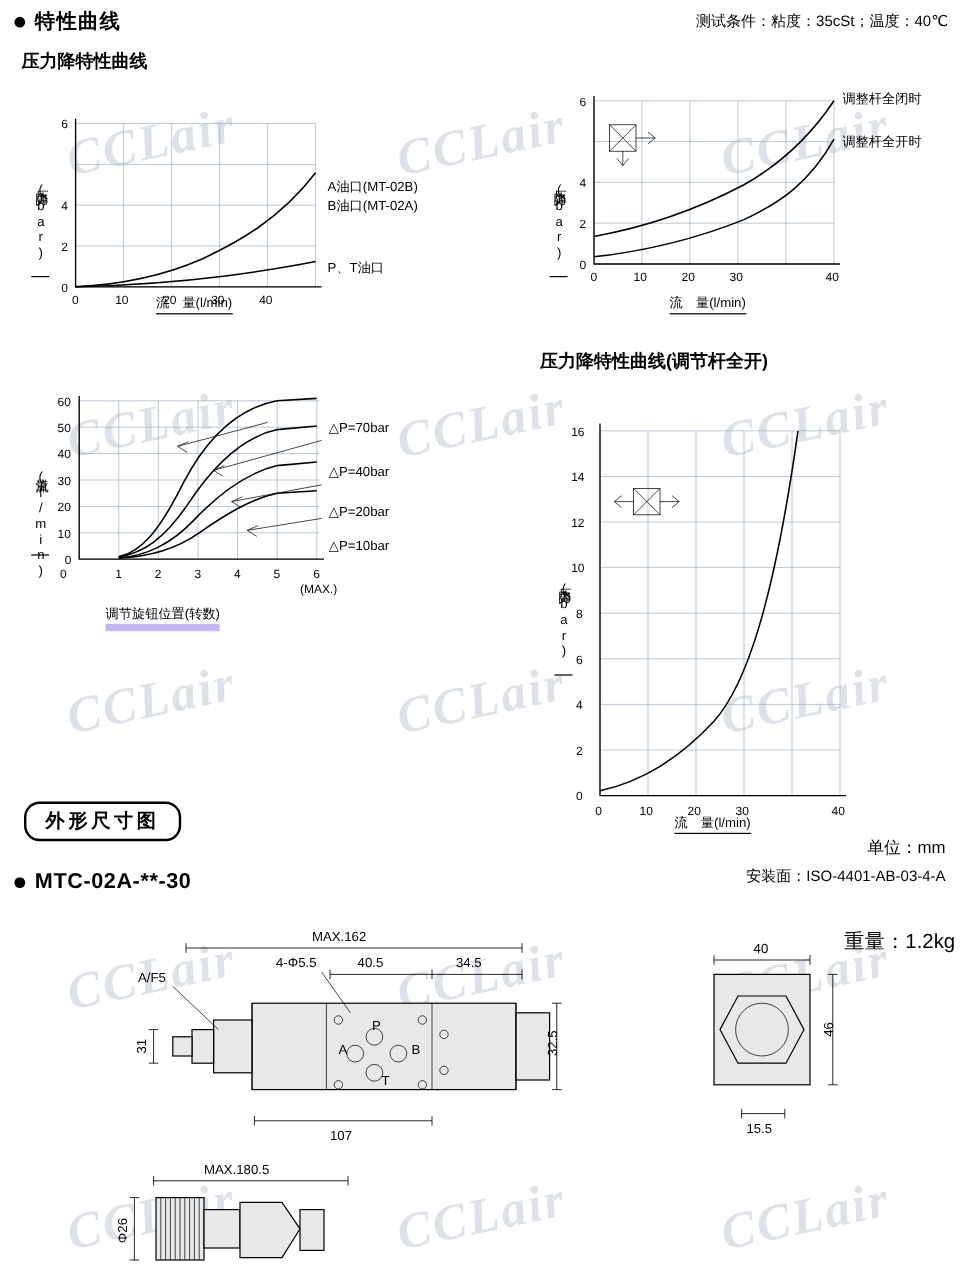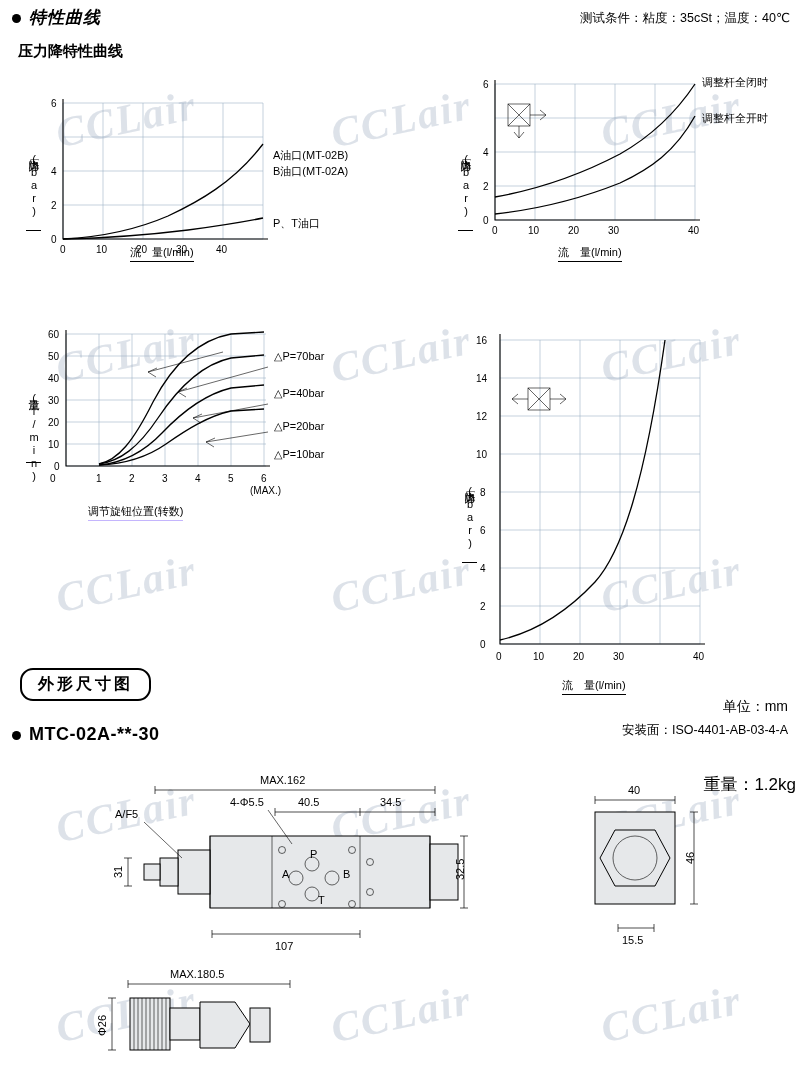--- a/index.html
+++ b/index.html
@@ -8,21 +8,21 @@
     font-family:"Liberation Sans","DejaVu Sans",sans-serif;
     color:#000;overflow:hidden;
   }
   .wm{
     position:absolute;font-family:"Liberation Serif","DejaVu Serif",serif;
     font-size:42px;font-style:italic;font-weight:bold;color:#d8dee6;
     opacity:.85;letter-spacing:2px;pointer-events:none;user-select:none;
     transform:rotate(-12deg);white-space:nowrap;z-index:0;
   }
   .layer{position:relative;z-index:2;}
-  .sec-title{font-size:17px;font-weight:bold;letter-spacing:1px;font-style:italic;}
+  .sec-title{font-size:17px;font-weight:bold;letter-spacing:1px;}
   .bullet{display:inline-block;width:9px;height:9px;border-radius:50%;background:#000;margin-right:8px;vertical-align:middle;}
   .cond{position:absolute;right:10px;top:10px;font-size:12.5px;}
   .sub{font-size:15px;font-weight:bold;}
   .axis-label-v{
     writing-mode:vertical-rl;text-orientation:upright;font-size:11px;
     letter-spacing:1px;white-space:nowrap;
   }
   .chartbox{position:absolute;}
   svg{display:block;overflow:visible;}
   .grid line{stroke:#9fb2c6;stroke-width:.6;}
@@ -182,24 +182,25 @@
       <text class="tk" x="32" y="190">0</text>
       <text class="tk" x="78" y="190">1</text>
       <text class="tk" x="111" y="190">2</text>
       <text class="tk" x="144" y="190">3</text>
       <text class="tk" x="177" y="190">4</text>
       <text class="tk" x="210" y="190">5</text>
       <text class="tk" x="243" y="190">6</text>
       <text class="tk" x="232" y="202">(MAX.)</text>
     </svg>
     <div class="axis-label-v" style="position:absolute;left:8px;top:98px;height:72px;border-bottom:1px solid #000;">流量(l/min)</div>
-    <div style="position:absolute;left:70px;top:212px;font-size:11px;border-bottom:1px solid #c4b5fd;padding-bottom:1px;">调节旋钮位置(转数)</div>
+    <div style="position:absolute;left:70px;top:212px;font-size:11px;border-bottom:6px solid #c4b5fd;padding-bottom:1px;">调节旋钮位置(转数)</div>
   </div>
 
   <div class="chartbox" style="left:450px;top:292px;width:345px;">
+    <div class="sub">压力降特性曲线(调节杆全开)</div>
     <svg width="345" height="390" viewBox="0 0 345 390">
       <g class="grid">
         <line x1="50" y1="48" x2="250" y2="48"></line>
         <line x1="50" y1="86" x2="250" y2="86"></line>
         <line x1="50" y1="124" x2="250" y2="124"></line>
         <line x1="50" y1="162" x2="250" y2="162"></line>
         <line x1="50" y1="200" x2="250" y2="200"></line>
         <line x1="50" y1="238" x2="250" y2="238"></line>
         <line x1="50" y1="276" x2="250" y2="276"></line>
         <line x1="50" y1="314" x2="250" y2="314"></line>

